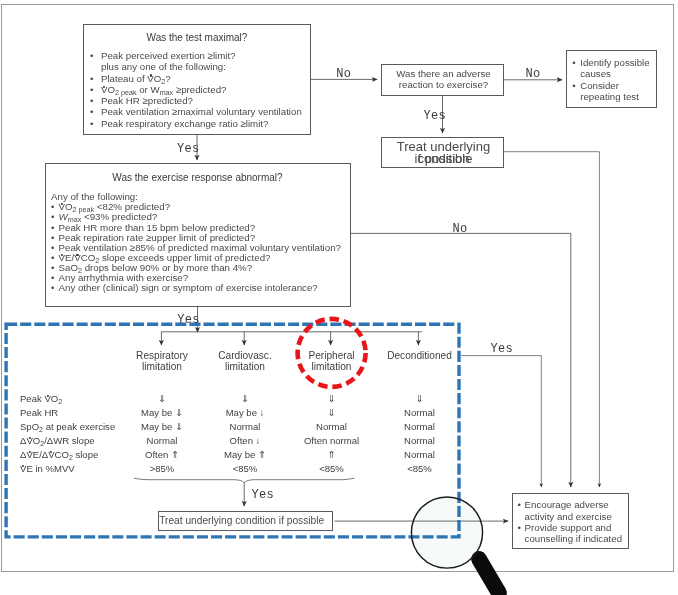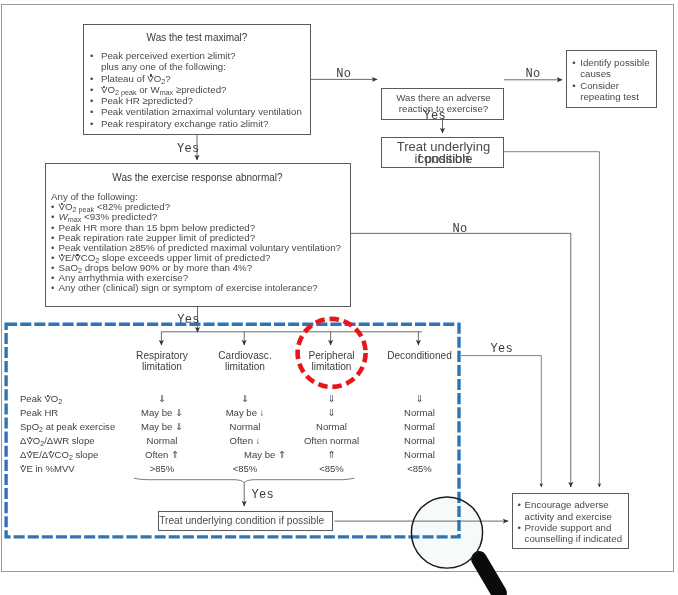--- a/index.html
+++ b/index.html
@@ -25,21 +25,21 @@
   .dot{position:relative;display:inline-block;vertical-align:baseline;
        line-height:0;}
   .dot:after{content:"";position:absolute;left:50%;top:-4.1px;
              width:2.1px;height:2.1px;border-radius:50%;background:#333;
              transform:translateX(-50%);}
 
   
   #box-maximal{left:83px;top:24px;width:228px;height:111px;}
   #box-maximal .ttl{top:7px;}
   #maximal-bullets{left:6px;top:25px;}
-  #box-adverse{left:381px;top:64px;width:123px;height:32px;margin-top:24px;}
+  #box-adverse{left:381px;top:64px;width:123px;height:32px;}
   #adverse-lines{left:0;top:2.6px;width:123px;text-align:center;}
   #box-causes{left:566px;top:50px;width:91px;height:58px;}
   #causes-lines{left:5.2px;top:6.2px;}
   #box-treat-top{left:381px;top:137px;width:123px;height:31px;}
   #treat-top-lines{left:0;top:3.3px;width:123px;text-align:center;}
   #treat-top-lines .ln{font-size:13px;}
   #box-response{left:44.5px;top:163px;width:306px;height:143.5px;}
   #box-response .ttl{top:8px;}
   #response-lines{left:5.5px;top:28.3px;}
   #response-lines .ln{line-height:10.1px;height:10.1px;font-size:9.72px;}
@@ -189,21 +189,21 @@
       <div class="cell" style="left: 245px; top: 421.1px;">Normal</div>
       <div class="cell" style="left: 331.5px; top: 421.1px;">Normal</div>
       <div class="cell" style="left: 419.5px; top: 421.1px;">Normal</div>
       <div class="rlabel" style="left: 20px; top: 435px;">Δ<span class="dot">V</span>O<span class="sub">2</span>/ΔWR slope</div>
       <div class="cell" style="left: 162px; top: 435px;">Normal</div>
       <div class="cell" style="left: 245px; top: 435px; text-align: center;">Often ↓</div>
       <div class="cell" style="left: 331.5px; top: 435px;">Often normal</div>
       <div class="cell" style="left: 419.5px; top: 435px;">Normal</div>
       <div class="rlabel" style="left: 20px; top: 448.9px;">Δ<span class="dot">V</span>E/Δ<span class="dot">V</span>CO<span class="sub">2</span> slope</div>
       <div class="cell" style="left: 162px; top: 448.9px;">Often ⇑</div>
-      <div class="cell" style="left: 245px; top: 448.9px; margin-left: 20px;">May be ⇑</div>
+      <div class="cell" style="left: 245px; top: 448.9px;">May be ⇑</div>
       <div class="cell" style="left: 331.5px; top: 448.9px;">⇑</div>
       <div class="cell" style="left: 419.5px; top: 448.9px;">Normal</div>
       <div class="rlabel" style="left: 20px; top: 462.8px;"><span class="dot">V</span>E in %MVV</div>
       <div class="cell" style="left: 162px; top: 462.8px;">&gt;85%</div>
       <div class="cell" style="left: 245px; top: 462.8px;">&lt;85%</div>
       <div class="cell" style="left: 331.5px; top: 462.8px;">&lt;85%</div>
       <div class="cell" style="left: 419.5px; top: 462.8px;">&lt;85%</div>
     </div>
 
   <svg class="lay" viewBox="0 0 678 595" xmlns="http://www.w3.org/2000/svg">

